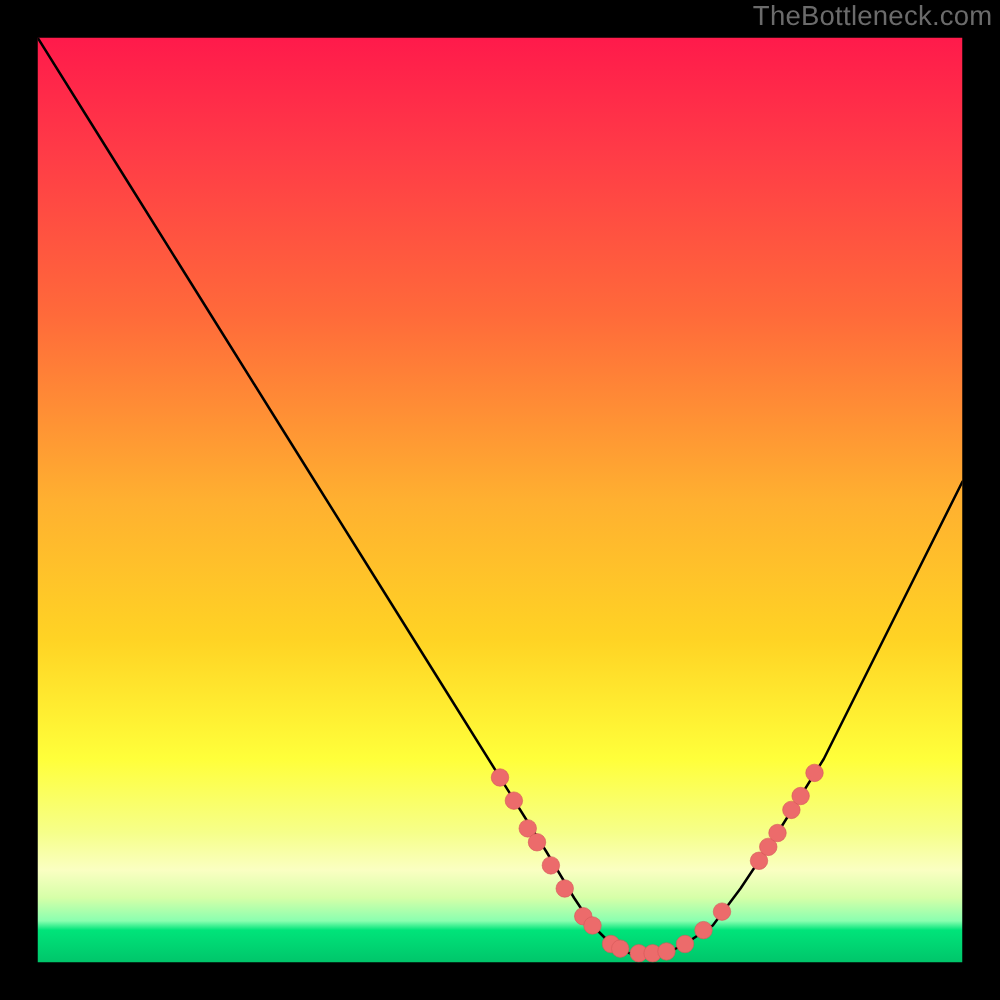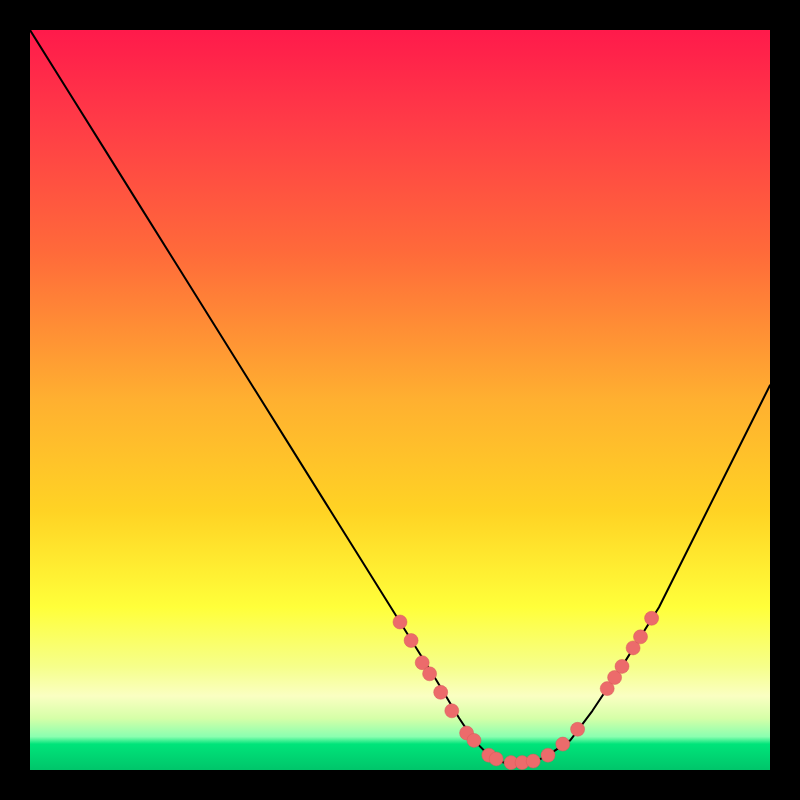--- a/index.html
+++ b/index.html
@@ -37,20 +37,21 @@
   svg {
     width: 740px;
     height: 740px;
     display: block;
   }
 </style>
 </head>
 <body>
 
 <div class="outer">
+  <div class="watermark">TheBottleneck.com</div>
   <div class="plot">
     <svg viewBox="0 0 740 740">
         <defs>
           <linearGradient id="bg-grad" x1="0" y1="0" x2="0" y2="1">
             <stop offset="0%" stop-color="#ff1a4b"></stop>
             <stop offset="12%" stop-color="#ff3a47"></stop>
             <stop offset="30%" stop-color="#ff6a3a"></stop>
             <stop offset="50%" stop-color="#ffb030"></stop>
             <stop offset="65%" stop-color="#ffd324"></stop>
             <stop offset="78%" stop-color="#ffff3a"></stop>

